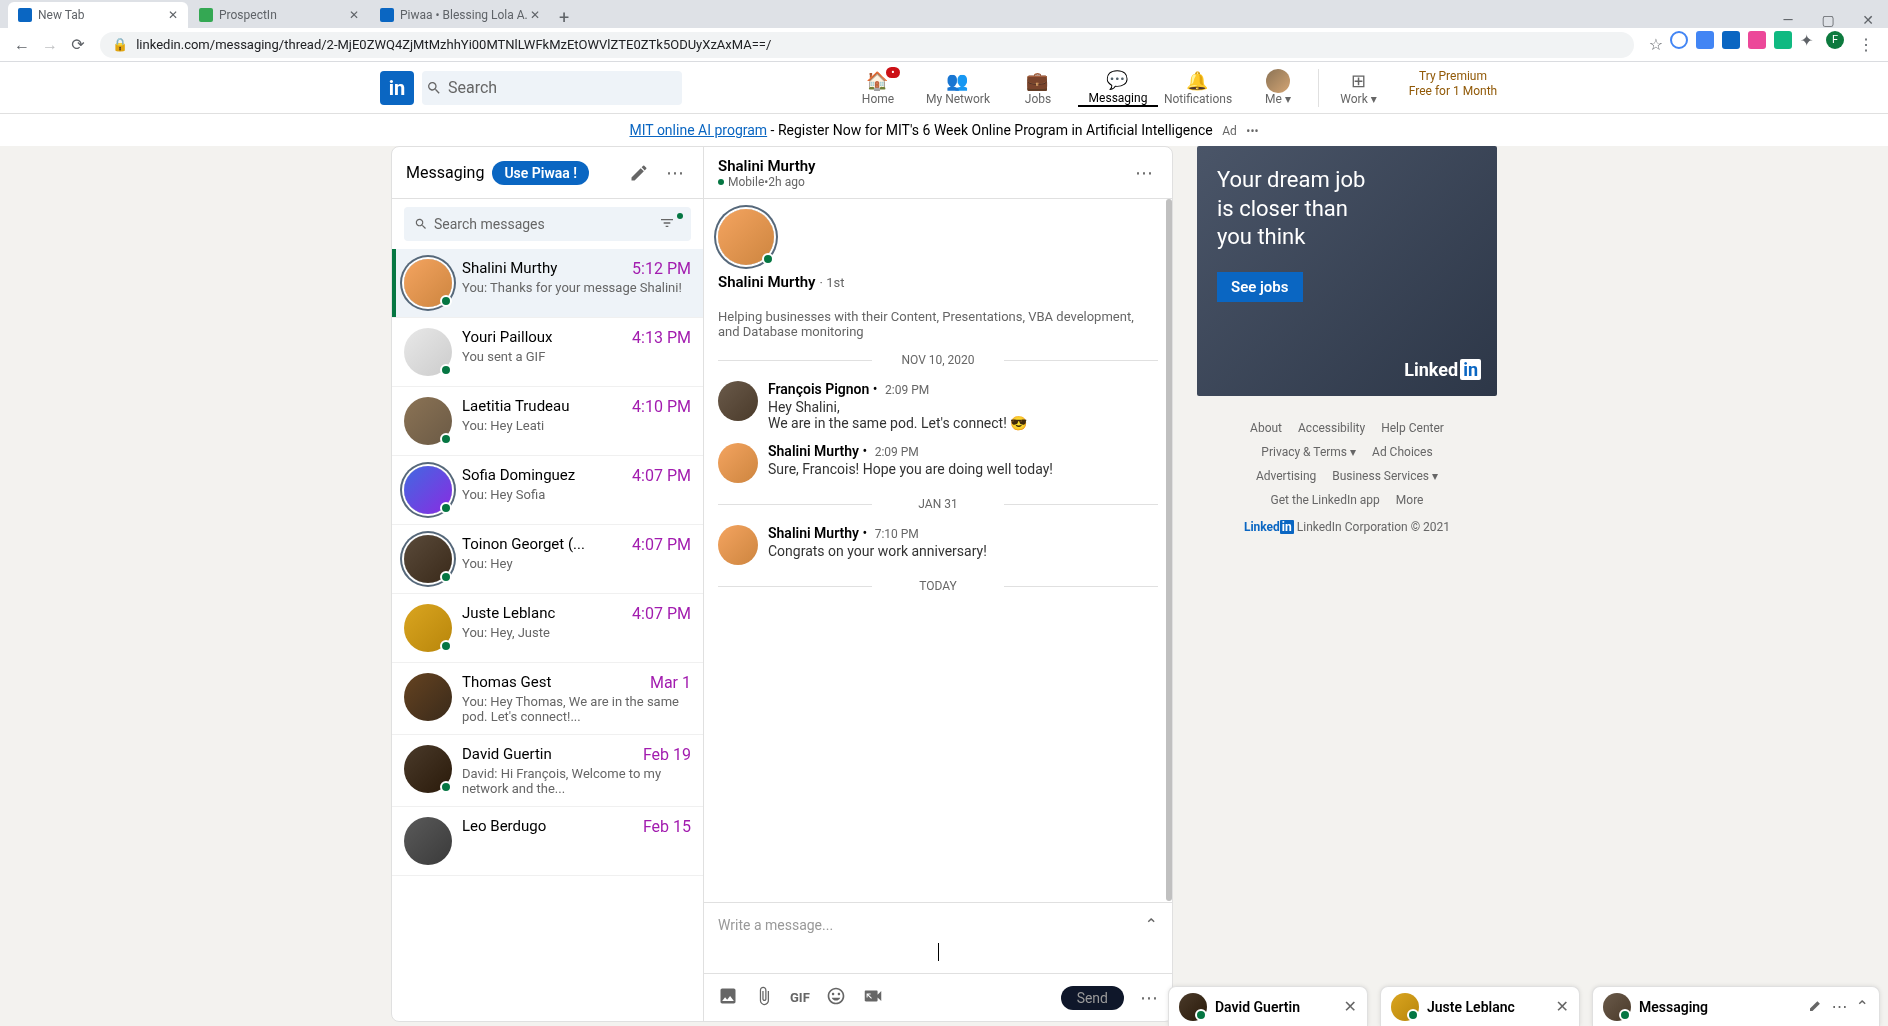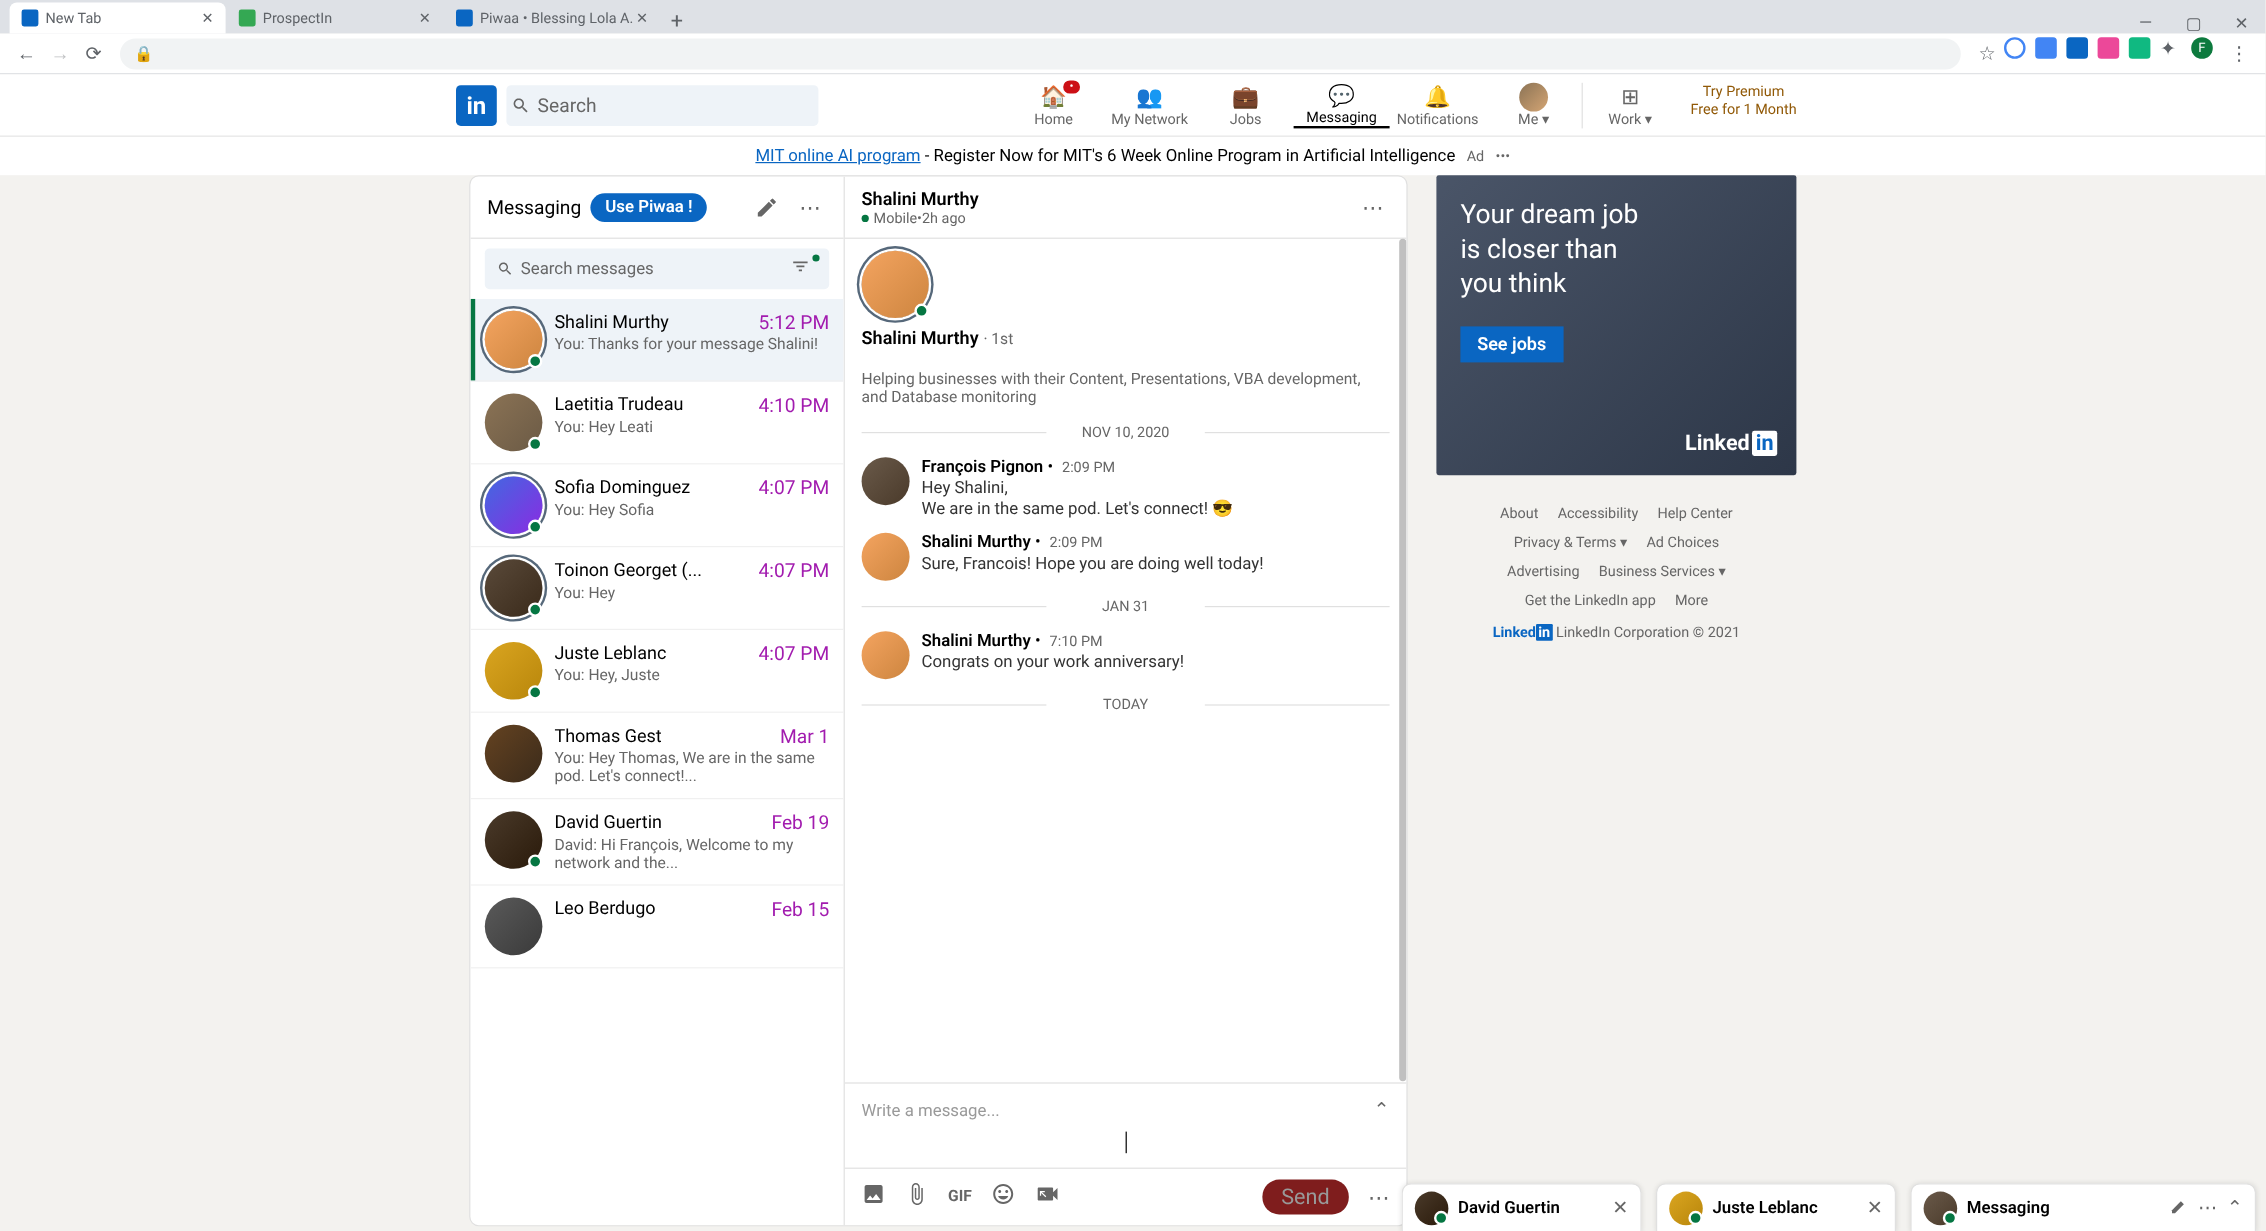--- a/index.html
+++ b/index.html
@@ -86,21 +86,21 @@
 .msg-time{font-size:12px;color:#666;margin-left:4px}
 .msg-text{font-size:14px;color:#333;margin-top:2px}
 
 .composer{border-top:1px solid #e0e0e0}
 .compose-text{min-height:70px;padding:12px 14px;position:relative}
 .compose-placeholder{color:#999;font-size:14px}
 .expand-caret{position:absolute;right:14px;top:12px;color:#666}
 .compose-toolbar{height:48px;border-top:1px solid #e0e0e0;display:flex;align-items:center;padding:0 14px;gap:16px}
 .tool-ico{color:#666;font-size:18px;cursor:pointer}
 .gif-btn{font-size:13px;font-weight:700;color:#666}
-.send-btn{margin-left:auto;background:#7f1d1d;color:#999;border:none;border-radius:14px;padding:4px 16px;font-size:18px}
+.send-btn{margin-left:auto;background:#0f172a;color:#999;border:none;border-radius:14px;padding:4px 16px;font-size:14px}
 
 .right-rail{width:300px}
 .ad-box{width:300px;height:250px;background:linear-gradient(135deg,#4a5568,#2d3748);border-radius:2px;padding:20px;color:#fff;position:relative;overflow:hidden}
 .ad-headline{font-size:22px;line-height:1.3;max-width:150px}
 .ad-cta{background:#0a66c2;color:#fff;border:none;padding:6px 14px;border-radius:0;margin-top:20px;font-size:15px;font-weight:600}
 .ad-li-logo{position:absolute;bottom:16px;right:16px;font-size:18px;font-weight:700}
 .ad-li-logo .in{background:#fff;color:#0a66c2;padding:0 3px;border-radius:2px;margin-left:2px}
 .footer-links{margin-top:20px;text-align:center;font-size:12px;color:#666;line-height:2}
 .footer-links span{margin:0 8px;cursor:pointer}
 .footer-links .drop::after{content:" ▾"}
@@ -153,20 +153,21 @@
     <span>▢</span>
     <span>✕</span>
   </div>
 </div>
 <div class="addr-bar">
   <div class="nav-btn">←</div>
   <div class="nav-btn" style="opacity:.4">→</div>
   <div class="nav-btn">⟳</div>
   <div class="url-box">
       <span class="lock">🔒</span>
+      <span>linkedin.com/messaging/thread/2-MjE0ZWQ4ZjMtMzhhYi00MTNlLWFkMzEtOWVlZTE0ZTk5ODUyXzAxMA==/</span>
     </div>
   <div class="nav-btn">☆</div>
   <div class="ext-icons">
     <div class="ext-ico" style="border:2px solid #4285f4;border-radius:50%"></div>
     <div class="ext-ico" style="background:#4285f4"></div>
     <div class="ext-ico" style="background:#0a66c2"></div>
     <div class="ext-ico" style="background:#ec4899"></div>
     <div class="ext-ico" style="background:#10b981"></div>
     <div class="ext-ico" style="color:#5f6368">✦</div>
     <div class="ext-ico" style="background:#0d7a3e;border-radius:50%;color:#fff;font-size:11px;display:flex;align-items:center;justify-content:center">F</div>
@@ -253,20 +254,32 @@
           <div class="conv-item selected">
             <div class="conv-avatar av1 otw-ring">
               <div class="online-dot"></div>
             </div>
   <div class="conv-body">
               <div class="conv-top">
                 <span class="conv-name">Shalini Murthy</span>
                 <span class="conv-time">5:12 PM</span>
               </div>
   <div class="conv-preview">You: Thanks for your message Shalini!</div>
+            </div>
+          </div>
+          <div class="conv-item">
+            <div class="conv-avatar av2 ">
+              <div class="online-dot"></div>
+            </div>
+  <div class="conv-body">
+              <div class="conv-top">
+                <span class="conv-name">Youri Pailloux</span>
+                <span class="conv-time">4:13 PM</span>
+              </div>
+  <div class="conv-preview">You sent a GIF</div>
             </div>
           </div>
           <div class="conv-item">
             <div class="conv-avatar av3 ">
               <div class="online-dot"></div>
             </div>
   <div class="conv-body">
               <div class="conv-top">
                 <span class="conv-name">Laetitia Trudeau</span>
                 <span class="conv-time">4:10 PM</span>

